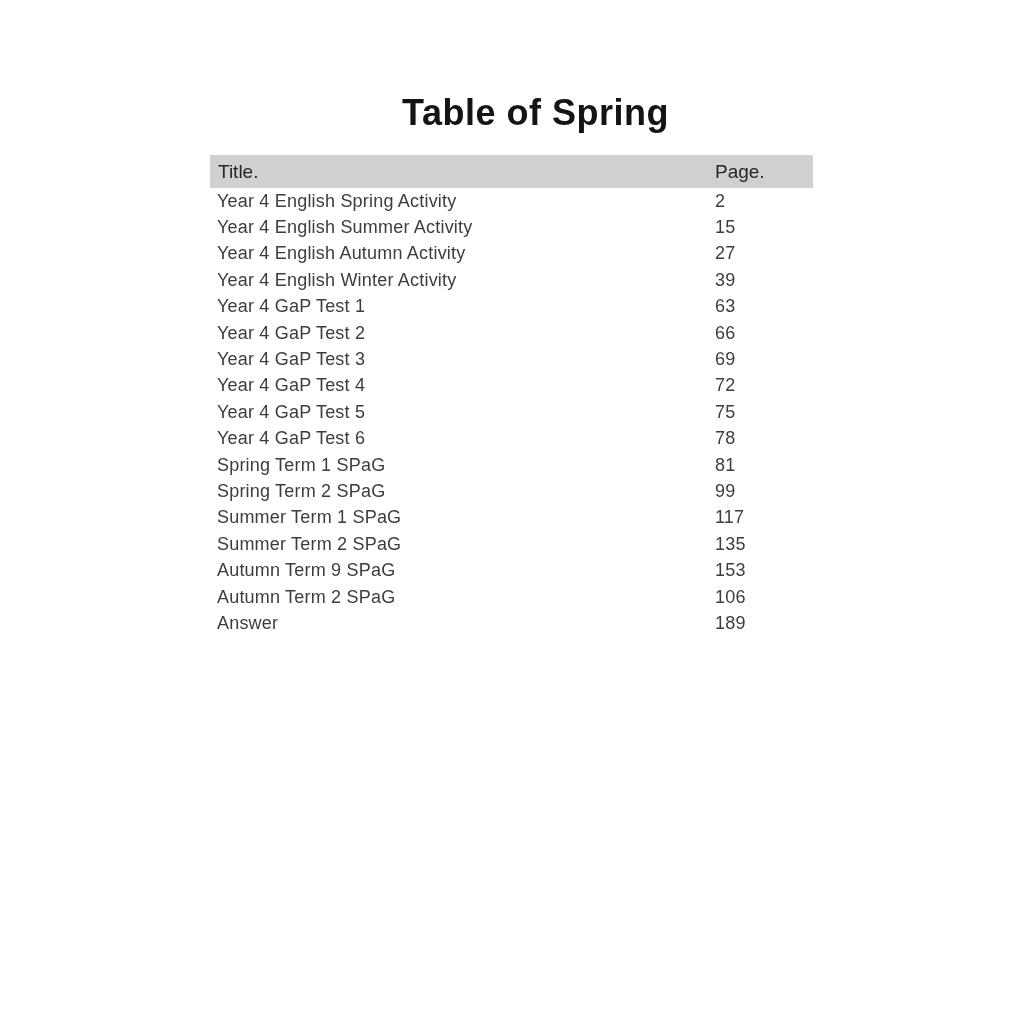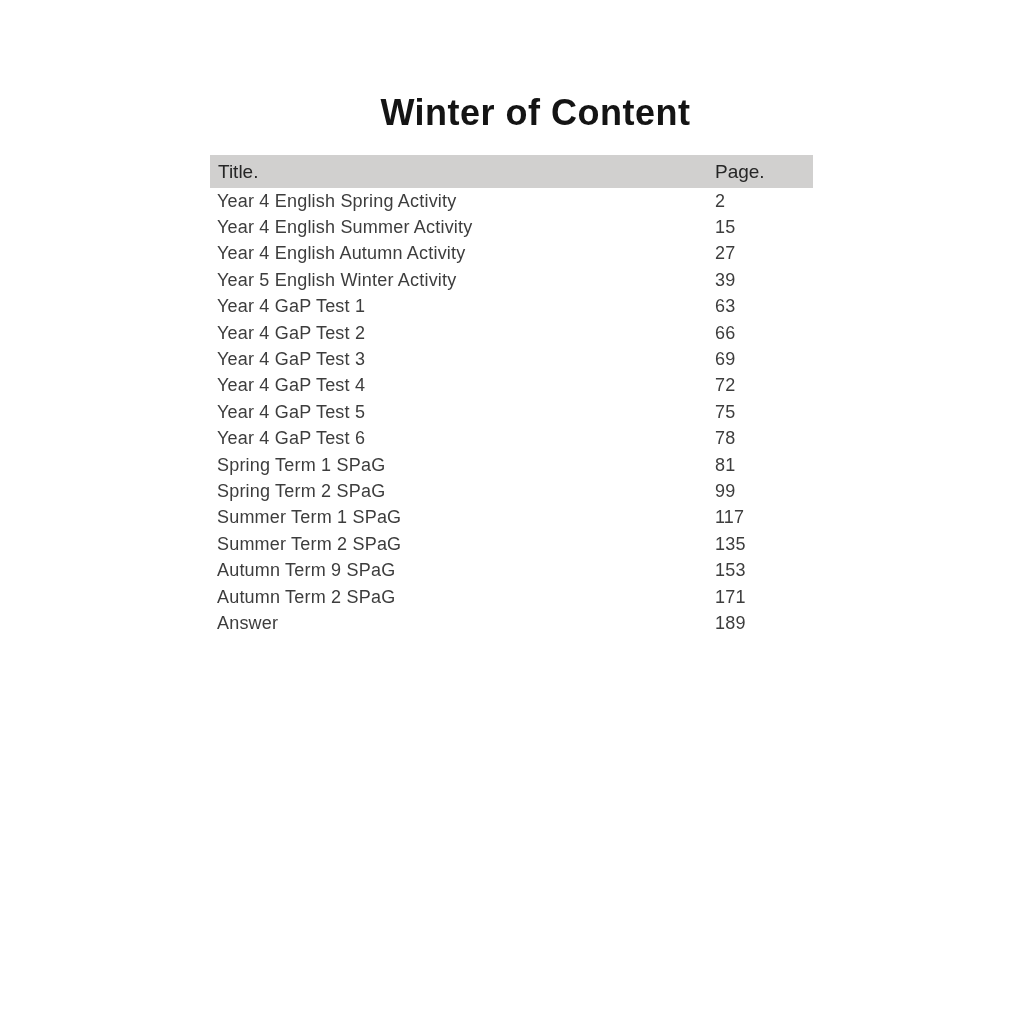--- a/index.html
+++ b/index.html
@@ -57,42 +57,42 @@
   }
   .toc-row .col-title {
     flex: 1;
     padding-left: 7px;
   }
 </style>
 </head>
 <body>
 
 <div class="page">
-  <h1 class="doc-title">Winter of Content</h1>
+  <h1 class="doc-title">Table of Spring</h1>
 
   <div class="toc">
     <div class="toc-header">
       <span class="col-title">Title.</span>
       <span class="col-page">Page.</span>
     </div>
     <div class="toc-rows" id="toc-rows">
         <div class="toc-row">
           <span class="col-title">Year 4 English Spring Activity</span>
           <span class="col-page">2</span>
         </div>
         <div class="toc-row">
           <span class="col-title">Year 4 English Summer Activity</span>
           <span class="col-page">15</span>
         </div>
         <div class="toc-row">
           <span class="col-title">Year 4 English Autumn Activity</span>
           <span class="col-page">27</span>
         </div>
         <div class="toc-row">
-          <span class="col-title">Year 5 English Winter Activity</span>
+          <span class="col-title">Year 4 English Winter Activity</span>
           <span class="col-page">39</span>
         </div>
         <div class="toc-row">
           <span class="col-title">Year 4 GaP Test 1</span>
           <span class="col-page">63</span>
         </div>
         <div class="toc-row">
           <span class="col-title">Year 4 GaP Test 2</span>
           <span class="col-page">66</span>
         </div>
@@ -127,21 +127,21 @@
         <div class="toc-row">
           <span class="col-title">Summer Term 2 SPaG</span>
           <span class="col-page">135</span>
         </div>
         <div class="toc-row">
           <span class="col-title">Autumn Term 9 SPaG</span>
           <span class="col-page">153</span>
         </div>
         <div class="toc-row">
           <span class="col-title">Autumn Term 2 SPaG</span>
-          <span class="col-page">171</span>
+          <span class="col-page">106</span>
         </div>
         <div class="toc-row">
           <span class="col-title">Answer</span>
           <span class="col-page">189</span>
         </div>
       </div>
   </div>
 </div>
 
 </body></html>

